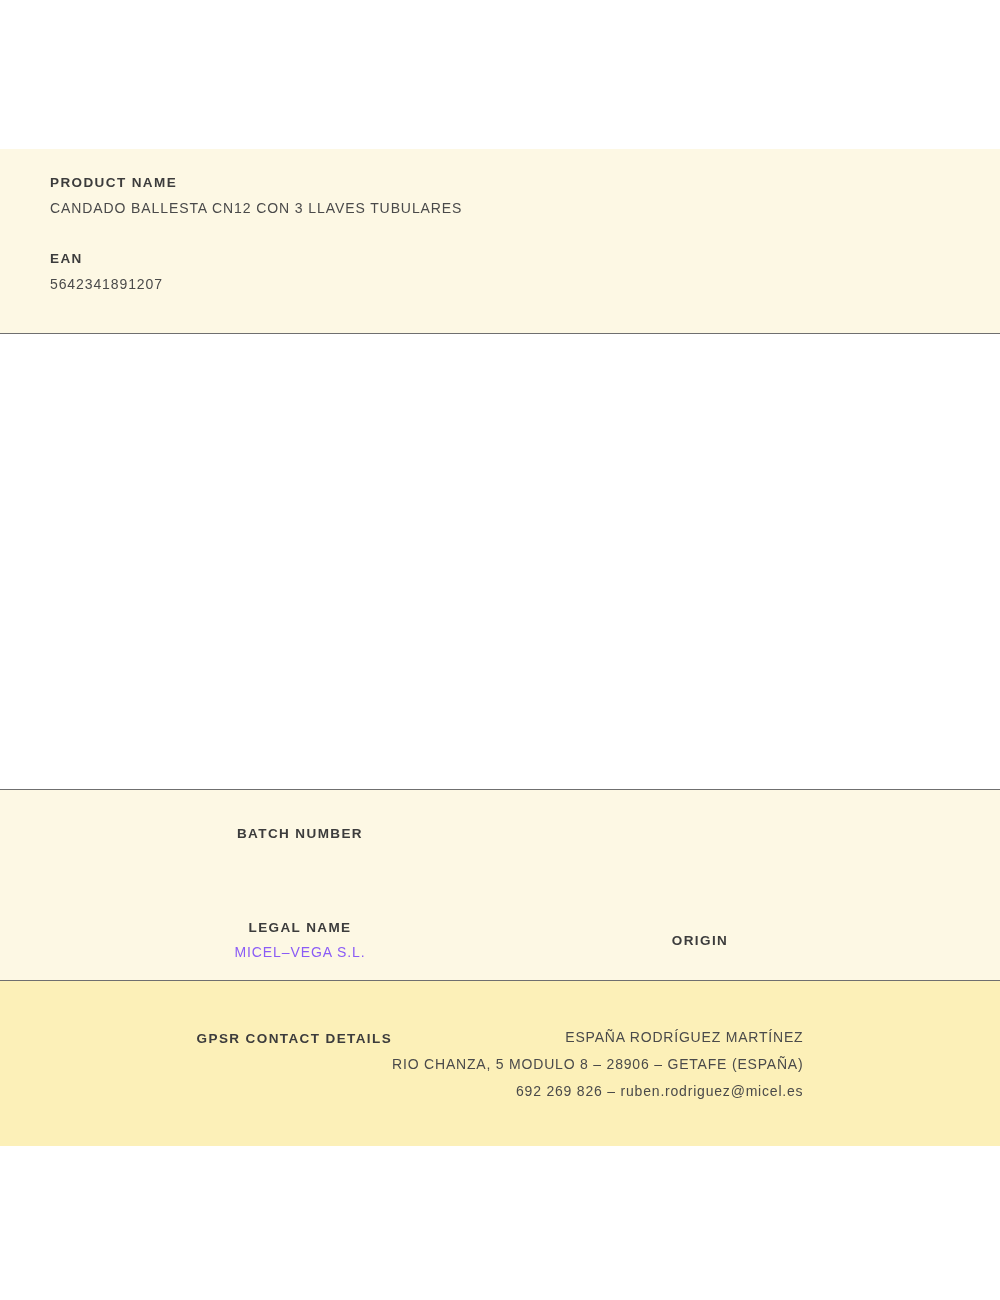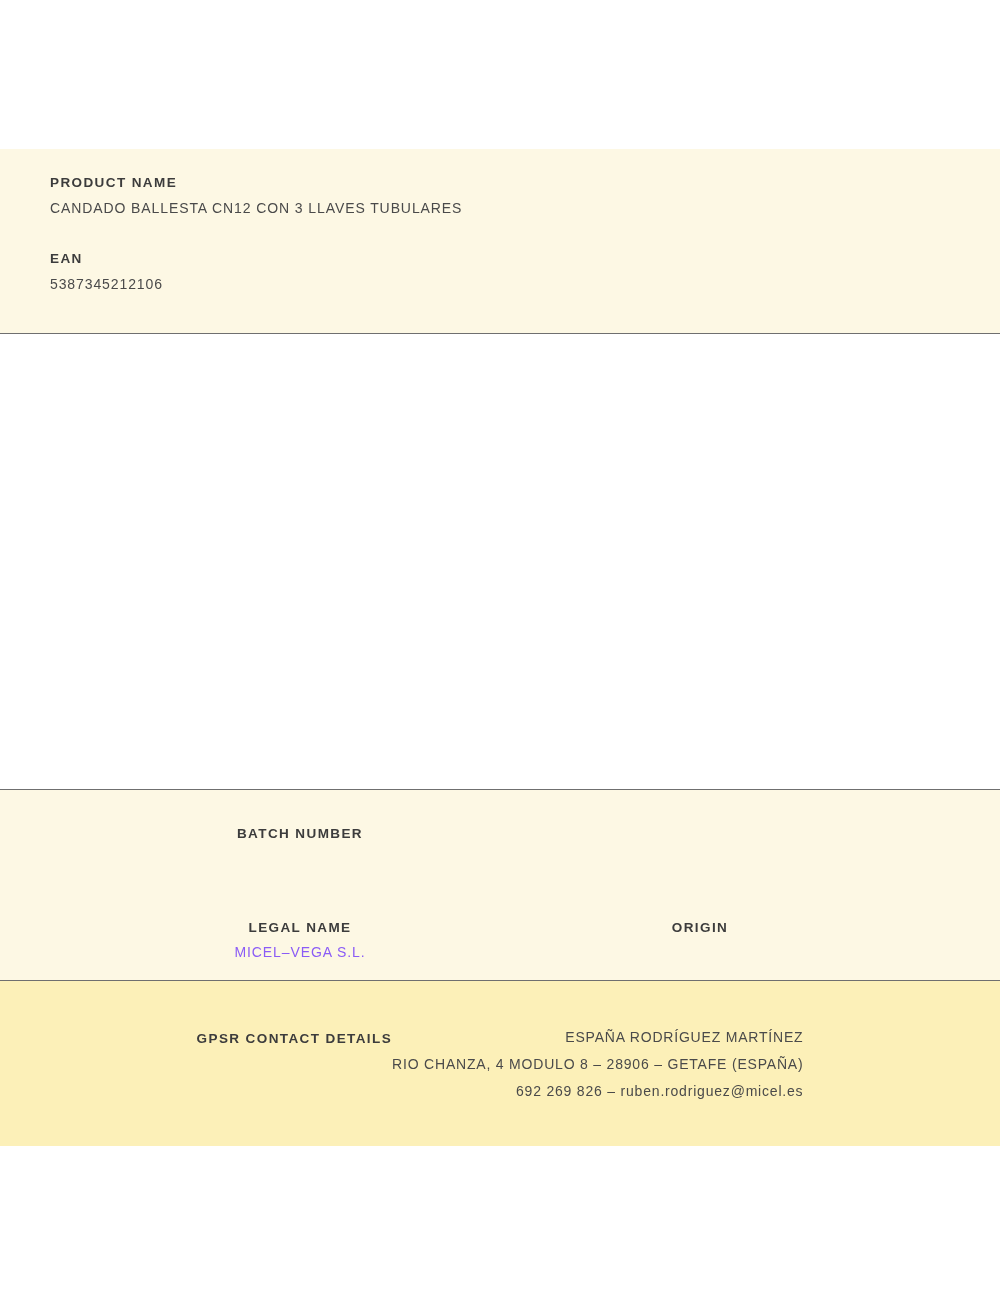--- a/index.html
+++ b/index.html
@@ -83,21 +83,21 @@
   }
   .meta-col {
     flex: 0 0 50%;
     text-align: center;
     box-sizing: border-box;
   }
   .meta-col.left-col { padding-left: 100px; }
   .meta-col.right-col { padding-right: 100px; }
 
   .meta-row-1 { margin-top: 36px; }
-  .meta-row-2 { margin-top: 54px; }
+  .meta-row-2 { margin-top: 54px; align-items: center; }
 
   .meta-label {
     font-size: 13.5px;
     font-weight: bold;
     letter-spacing: 1.4px;
     color: #3c3c3c;
     margin: 0;
   }
   .meta-value {
     font-size: 14px;
@@ -154,21 +154,21 @@
 <body>
 
 <div class="page">
 
   <div class="product-block">
     <div class="product-inner">
       <p class="field-label">PRODUCT NAME</p>
       <p class="field-value">CANDADO BALLESTA CN12 CON 3 LLAVES TUBULARES</p>
 
       <p class="field-label spacer-field">EAN</p>
-      <p class="field-value">5387345212106</p>
+      <p class="field-value">5642341891207</p>
     </div>
   </div>
 
   <div class="blank-area"></div>
 
   <div class="meta-block">
     <div class="meta-row meta-row-1">
       <div class="meta-col left-col">
         <p class="meta-label">BATCH NUMBER</p>
         <p class="meta-value"></p>
@@ -186,19 +186,19 @@
       <div class="meta-col right-col">
         <p class="meta-label">ORIGIN</p>
       </div>
     </div>
   </div>
 
   <div class="gpsr-block">
     <div class="gpsr-title">GPSR CONTACT DETAILS</div>
     <div class="gpsr-lines">
       <p class="gpsr-line">ESPAÑA RODRÍGUEZ MARTÍNEZ</p>
-      <p class="gpsr-line">RIO CHANZA, 4 MODULO 8 – 28906 – GETAFE (ESPAÑA)</p>
+      <p class="gpsr-line">RIO CHANZA, 5 MODULO 8 – 28906 – GETAFE (ESPAÑA)</p>
       <p class="gpsr-line">692 269 826 – ruben.rodriguez@micel.es</p>
     </div>
   </div>
 
   <div class="bottom-area"></div>
 </div>
 
 </body></html>

